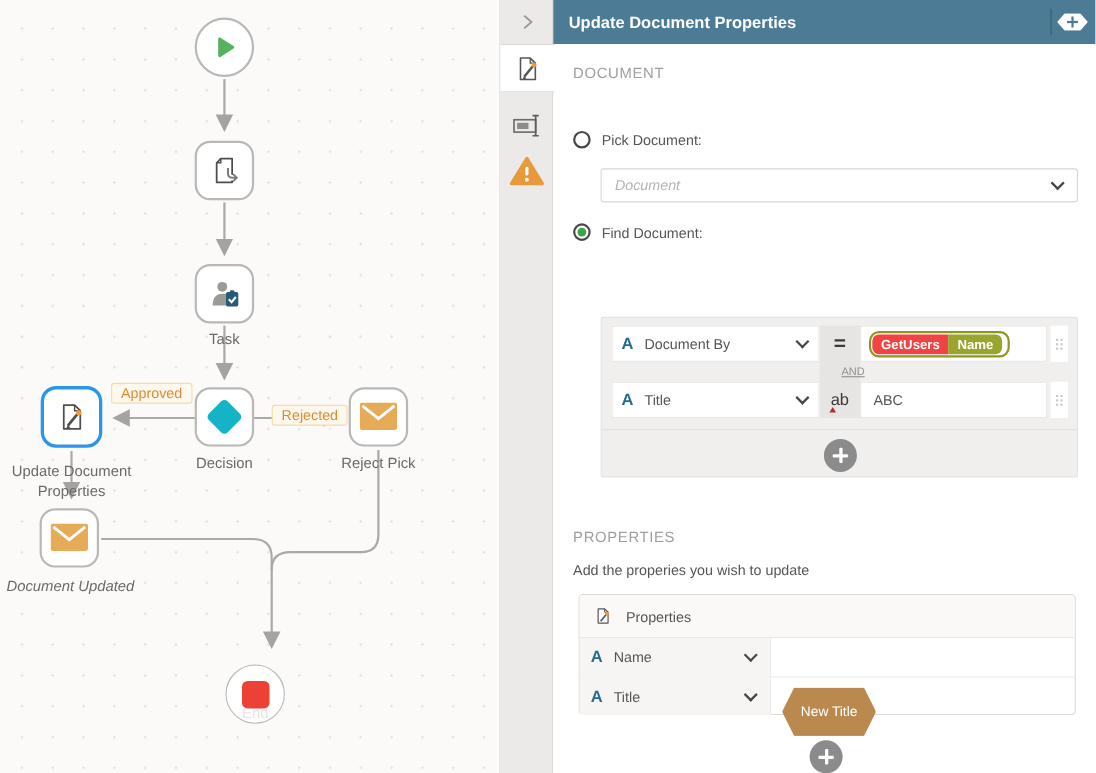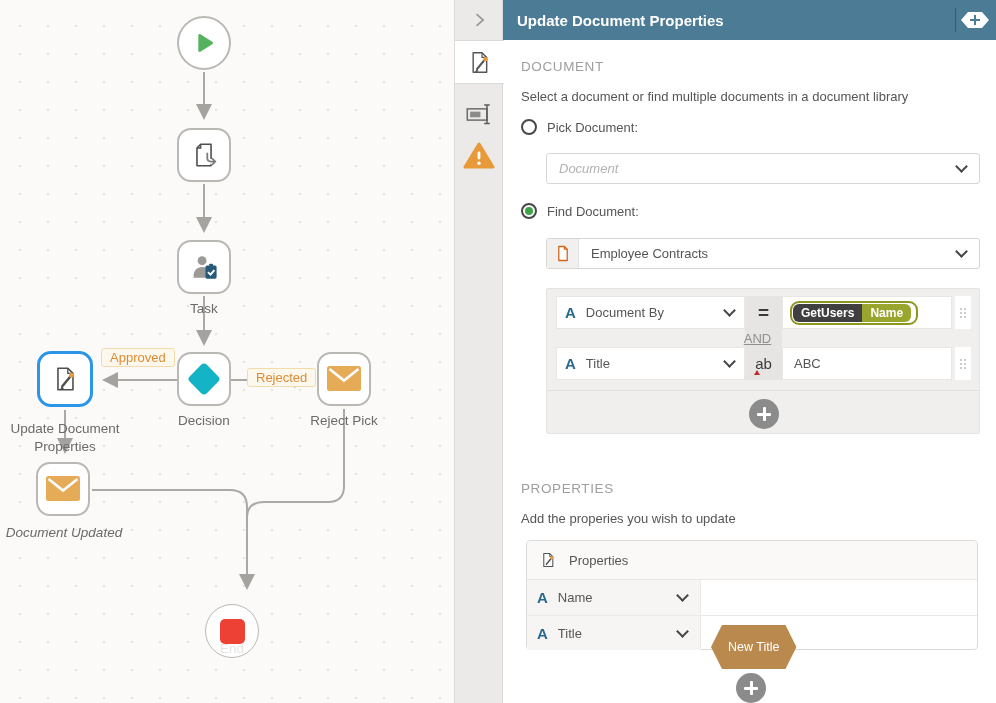--- a/index.html
+++ b/index.html
@@ -87,42 +87,42 @@
   .dots { width:2px; height:2px; background:#ccc;
     box-shadow:4px 0 #ccc,0 4px #ccc,4px 4px #ccc,0 8px #ccc,4px 8px #ccc;
     margin:-8px 4px 0 0; }
   .row1 { top:7px; } .row2 { top:58px; }
   .a-glyph { margin-left:8px; font-weight:700; font-size:15px; color:#29698e; }
   .f-label { margin-left:10px; color:#555; }
   .f-chev { margin-left:auto; margin-right:10px; }
   .op-eq { position:absolute; left:198px; top:7px; width:37px; height:33px;
     display:flex; align-items:center; justify-content:center; font-size:19px;
     font-weight:700; color:#3a3a3a; cursor:pointer; }
-  .op-and { position:absolute; left:192px; top:41px; width:37px; height:16px;
-    display:flex; align-items:center; justify-content:center; font-size:13px;
+  .op-and { position:absolute; left:210px; top:41px; width:37px; height:16px;
+    display:flex; align-items:center; justify-content:center; font-size:10px;
     color:#8f8f8f; cursor:pointer;text-decoration:underline; }
   .op-ab { position:absolute; left:198px; top:58px; width:37px; height:33px;
     display:flex; align-items:center; justify-content:center; font-size:15px;
     color:#3a3a3a; cursor:pointer; }
   .op-ab .caret { position:absolute; left:9px; bottom:5px; width:0; height:0;
     border-left:3px solid transparent; border-right:3px solid transparent;
     border-bottom:5px solid #c1272d; }
   .f-divider { position:absolute; left:0; top:101px; width:100%;
     border-top:1px solid #e2e1df; }
   .plus-btn { position:absolute; width:30px; height:30px; border-radius:50%;
     background:#8b8b8b; cursor:pointer; }
   .plus-btn::before { content:""; position:absolute; left:8px; top:13.5px;
     width:14px; height:3px; background:#fff; border-radius:1px; }
   .plus-btn::after { content:""; position:absolute; left:13.5px; top:8px;
     width:3px; height:14px; background:#fff; border-radius:1px; }
 
   .ref-tag { display:flex; border:2px solid #8d961f; border-radius:9px;
     padding:1px 5px 1px 1px; margin-left:7px; cursor:pointer; }
   .ref-seg { color:#fff; font-size:12px; font-weight:700; padding:2px 8px; }
-  .ref-seg.dark { background:#404040; border-radius:6px 0 0 6px; }
+  .ref-seg.dark { background:#ef4444; border-radius:6px 0 0 6px; }
   .ref-seg.light { background:#9aa52e; border-radius:0 6px 6px 0; }
 
   
   .propsbox { position:absolute; left:23px; top:500px; width:452px; height:110px;
     background:#fff; border:1px solid #dcdbd9; border-radius:4px; }
   .props-header { height:39px; background:#faf9f7; border-bottom:1px solid #e8e7e5;
     border-radius:4px 4px 0 0; display:flex; align-items:center; }
   .props-title { margin-left:12px; color:#555; }
   .prow { height:35px; display:flex; }
   .prow + .prow { border-top:1px solid #eceae8; }
@@ -261,43 +261,32 @@
     <span class="header-divider"></span>
   </div>
   <div class="tag-plus">
     <i class="h"></i>
     <i class="v"></i>
   </div>
 
   <div class="content">
 
     <div class="sec-heading" style="top:19px;">DOCUMENT</div>
-    <div class="desc" style="top:49px;">Select a document or find multiple documents in a document library</div>
 
     <div class="radio" style="top:79px;"></div>
     <div class="radio-label" style="top:80px;">Pick Document:</div>
 
     <div class="dropdown" style="top:113px;">
       <span class="dd-placeholder">Document</span>
       <span class="chev dd-chev"></span>
     </div>
 
     <div class="radio checked" style="top:163px;"></div>
     <div class="radio-label" style="top:164px;">Find Document:</div>
 
-    <div class="dropdown" style="top:198px;">
-      <span class="dd-iconcell">
-        <svg width="14" height="17" viewBox="0 0 20 24">
-          <path d="M4 2 H12 L16 6 V22 H4 Z" fill="#fff" stroke="#cf6418" stroke-width="1.8" stroke-linejoin="round"></path>
-          <path d="M12 2 V6 H16" fill="none" stroke="#cf6418" stroke-width="1.6"></path>
-        </svg>
-      </span>
-      <span class="dd-value">Employee Contracts</span>
-      <span class="chev dd-chev"></span>
-    </div>
 
     <div class="filterbox">
       <div class="op-col"></div>
 
       <div class="f-dd row1">
         <span class="a-glyph">A</span>
         <span class="f-label">Document By</span>
         <span class="chev f-chev"></span>
       </div>
       <div class="op-eq">=</div>

